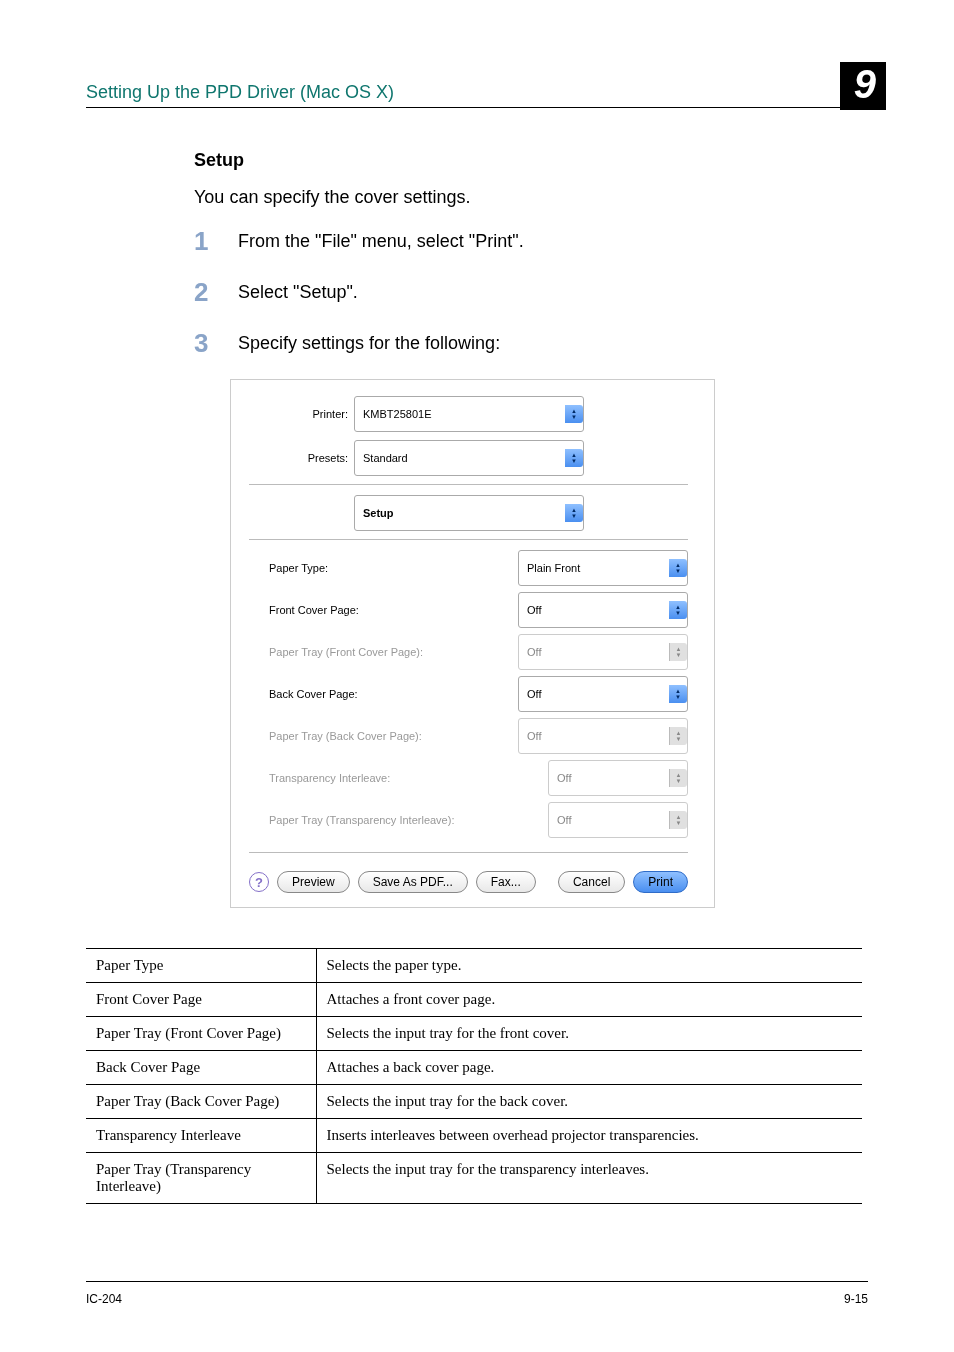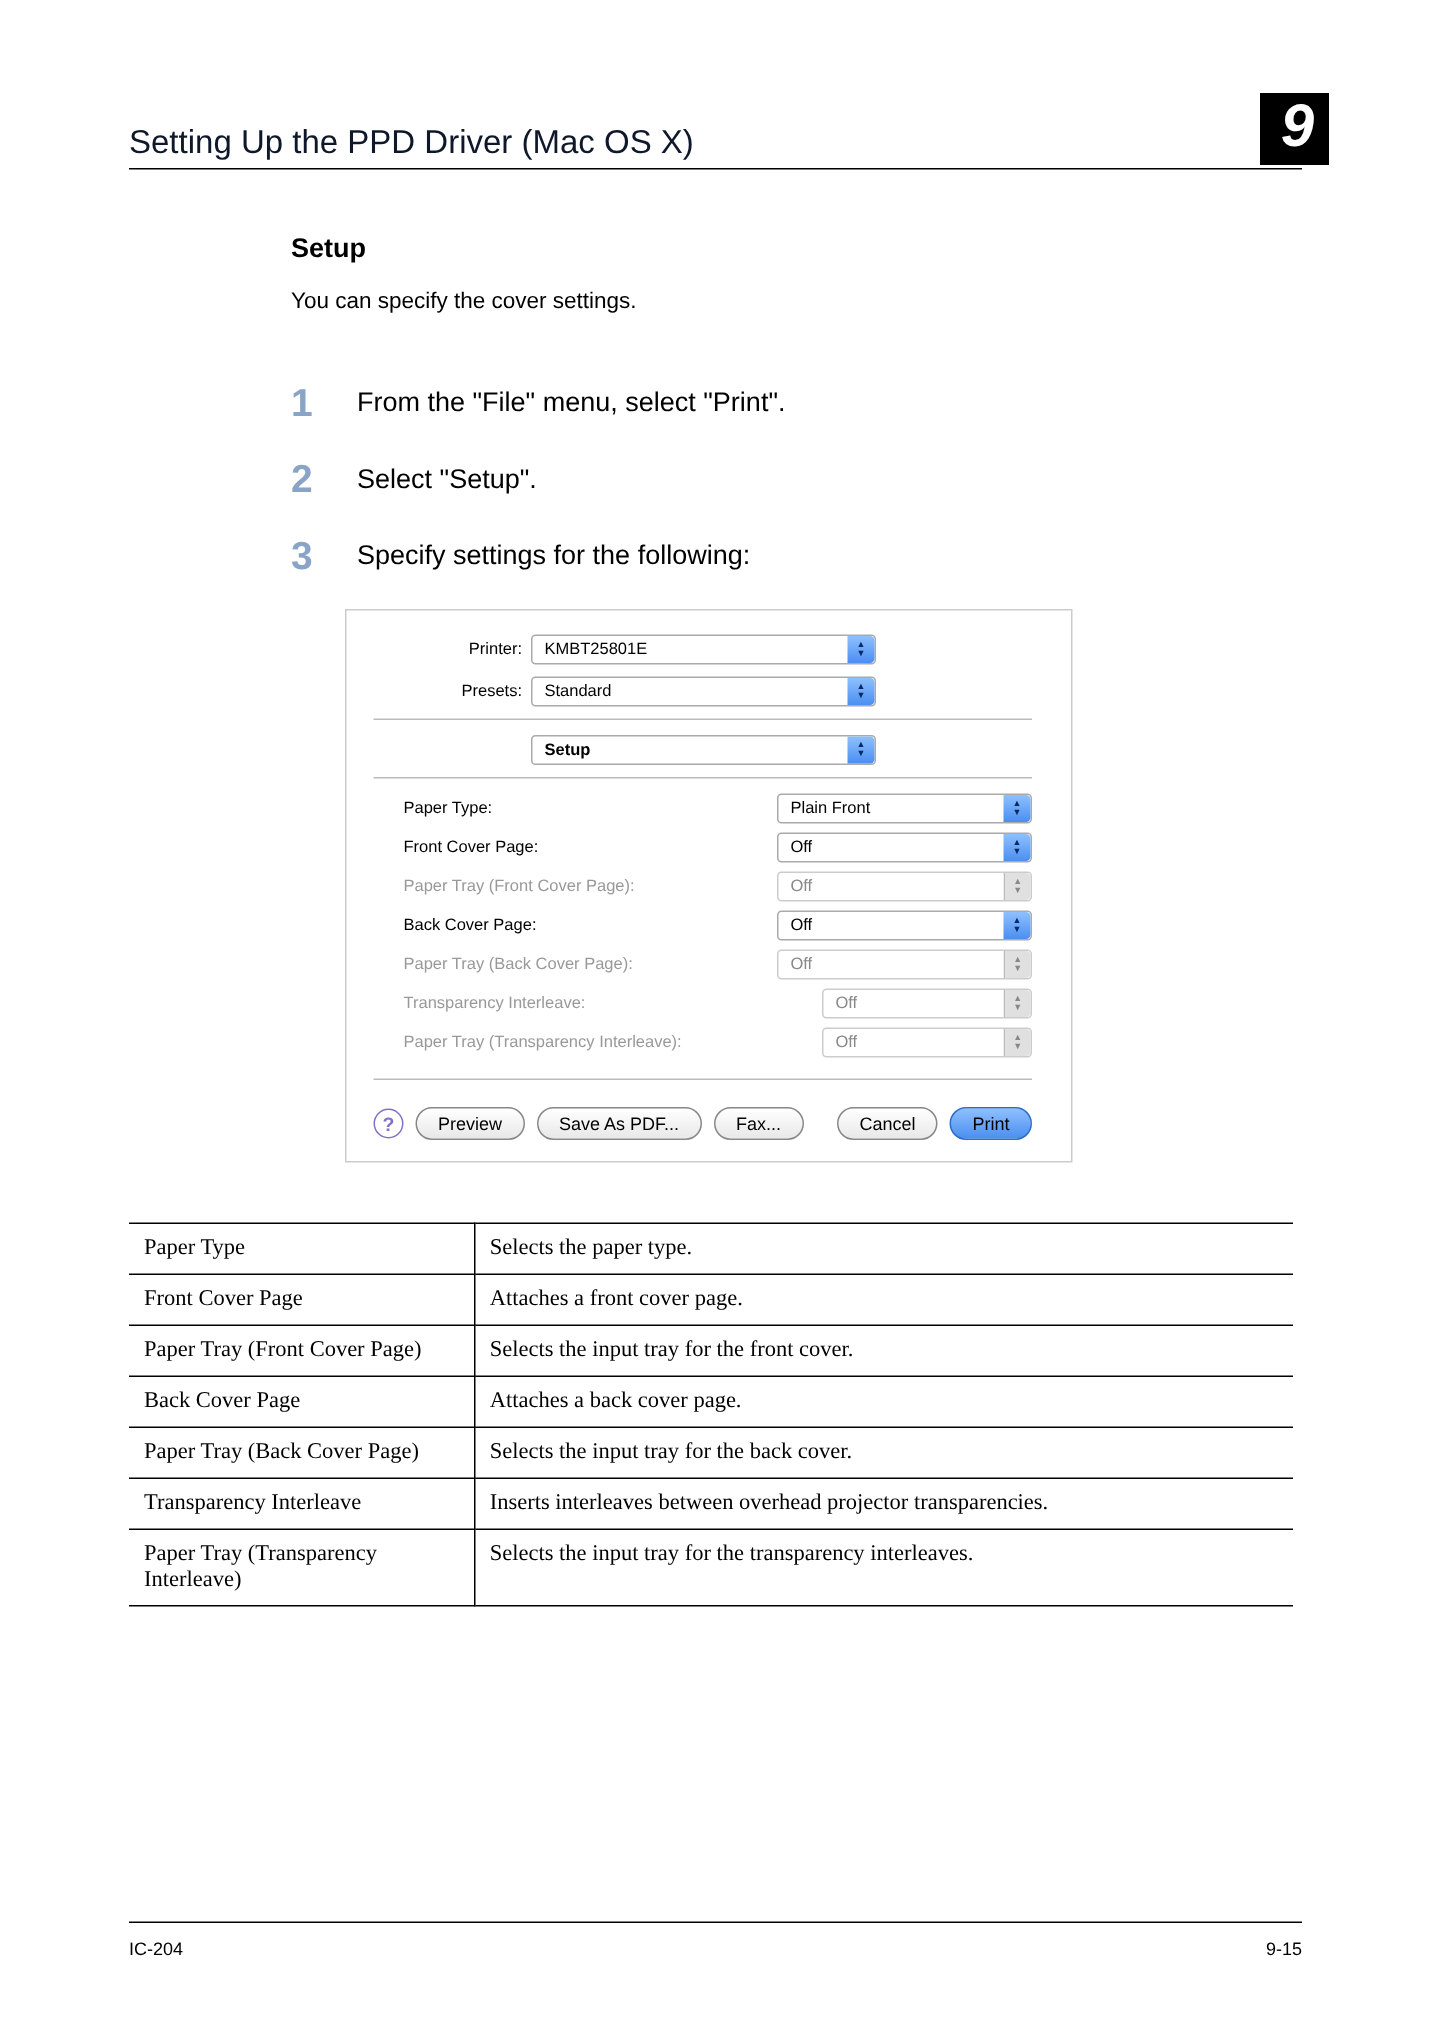--- a/index.html
+++ b/index.html
@@ -1,36 +1,36 @@
 <!DOCTYPE html>
 <html><head>
 <meta charset="utf-8">
 <style>
   * { box-sizing: border-box; margin: 0; padding: 0; }
   html, body { width: 954px; height: 1352px; font-family: Arial, Helvetica, sans-serif; background: #fff; color: #000; }
   .page { position: relative; width: 954px; height: 1352px; padding: 82px 86px 0 86px; }
 
   
   .hdr-line { border-bottom: 1.5px solid #000; display: flex; justify-content: space-between; align-items: flex-end; padding-bottom: 4px; }
-  .hdr-title { font-size: 22px; color: #0f172a; }
+  .hdr-title { font-size: 18px; color: #0f766e; }
   .chapter-badge { position: absolute; top: 62px; right: 68px; background: #000; color: #fff; font-size: 40px; font-weight: bold; font-style: italic; padding: 0 10px 4px 14px; text-align: center; line-height: 1.1; }
 
   
   .body { padding: 42px 6px 0 108px; }
   .h2 { font-size: 18px; font-weight: bold; margin-bottom: 16px; }
-  .intro { font-size: 15px; margin-bottom: 44px; }
+  .intro { font-size: 18px; margin-bottom: 18px; }
   .step { display: flex; align-items: flex-start; margin-bottom: 20px; }
   .step-num { width: 44px; font-size: 26px; font-weight: bold; color: #8aa4c8; flex: none; }
   .step-text { font-size: 18px; padding-top: 5px; }
 
   
   .dialog-wrap { margin: 14px 0 40px 36px; width: 485px; border: 1px solid #ccc; padding: 16px 26px 14px 18px; background: #fff; font-family: "Lucida Grande", Arial, sans-serif; }
   .dlg-row { display: flex; align-items: center; margin-bottom: 8px; }
   .dlg-label { width: 105px; text-align: right; font-size: 11px; padding-right: 6px; }
-  .combo { position: relative; display: inline-flex; align-items: center; height: 20px; border: 1px solid #aaa; border-radius: 3px; background: #fff; font-size: 11px; }
+  .combo { position: relative; display: inline-flex; align-items: center; height: 36px; border: 1px solid #aaa; border-radius: 3px; background: #fff; font-size: 11px; }
   .combo-text { padding: 0 8px; display: inline-block; }
   .combo-end { width: 18px; height: 18px; border-radius: 0 3px 3px 0; display: flex; flex-direction: column; align-items: center; justify-content: center; font-size: 8px; line-height: 6px; margin-left: auto; }
   .arrup::before { content: "▲"; font-size: 6px; display: block; }
   .arrup::after { content: "▼"; font-size: 6px; display: block; }
   .blue-end { background: linear-gradient(#8fc0ff,#4a8ff0); color: #002b66; }
   .gray-end { background: #e0e0e0; color: #888; border-left: 1px solid #bbb; }
   .gray-combo { color: #888; border-color: #ccc; }
   .dlg-sep { border-top: 1px solid #bbb; margin: 4px 0 10px 0; }
   .panel { padding-left: 20px; }
   .panel-row { display: flex; align-items: center; margin-bottom: 6px; }

